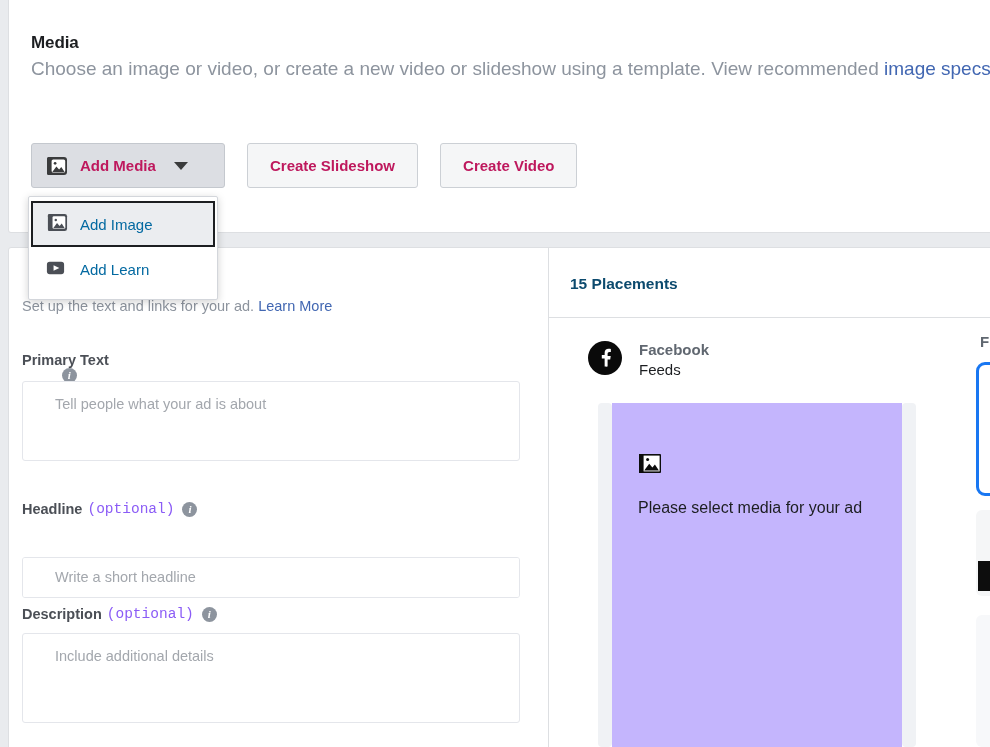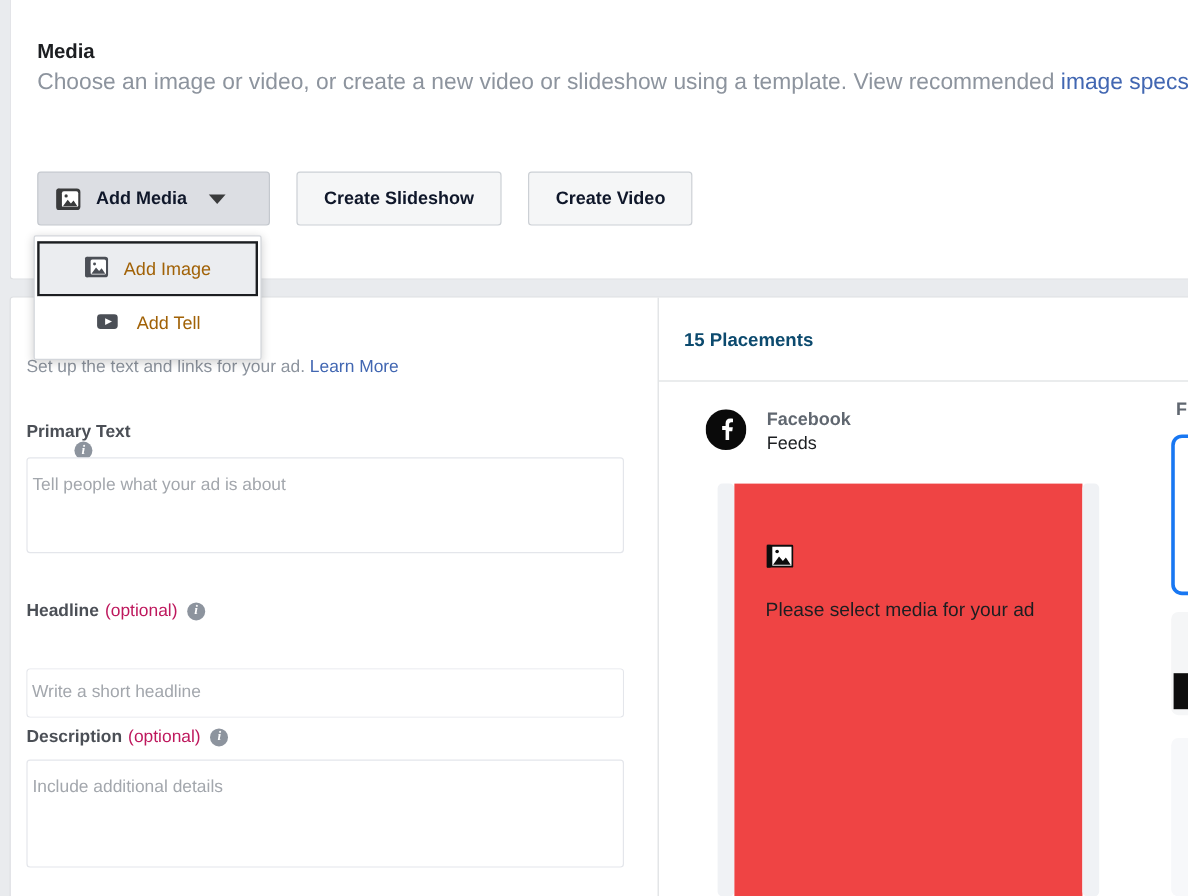--- a/index.html
+++ b/index.html
@@ -35,21 +35,21 @@
   }
   .media-sub a { color: #4267b2; text-decoration: none; }
 
   
   .btn-row { position: absolute; left: 22px; top: 153px; display: flex; }
   .btn {
     height: 45px;
     border: 1px solid #ccd0d5;
     border-radius: 3px;
     background: #f5f6f7;
-    color: #0f172a;
+    color: #be185d;
     font-size: 15px;
     font-weight: bold;
     font-family: "Liberation Sans", sans-serif;
     display: flex; align-items: center; justify-content: center;
     padding: 0 22px;
     cursor: pointer;
     white-space: nowrap;
   }
   .btn.pressed {
     background: #dcdee3;
@@ -81,25 +81,24 @@
     border-radius: 2px;
     box-shadow: 0 2px 8px rgba(0,0,0,.18);
     padding: 4px 0 8px 0;
     z-index: 40;
   }
   .dd-item {
     height: 44px;
     display: flex; align-items: center;
     padding: 0 14px;
     font-size: 15px;
-    color: #a16207;
+    color: #0369a1;
     cursor: pointer;
     background: #fff;
     margin: 0 2px;
-    justify-content: center;
   }
   .dd-item .dd-lbl { margin-left: 14px; }
   .dd-item.focused {
     background: #ebedf0;
     border: 2px solid #1c1e21;
     height: 46px;
   }
   .dd-item.focused .dd-lbl { margin-left: 12px; }
 
   
@@ -110,36 +109,36 @@
   .form-sub {
     position: absolute; left: 22px; top: 298px;
     font-size: 14.5px; color: #8d949e;
   }
   .form-sub a { color: #4267b2; text-decoration: none; }
   .field-label {
     position: absolute;
     font-size: 14.5px; font-weight: bold; color: #4b4f56;
     display: flex; align-items: center;
   }
-  .field-label .opt { font-weight: normal; color: #be185d; margin-left: 5px; }
+  .field-label .opt { font-weight: normal; color: #8b5cf6; margin-left: 5px; font-family: Liberation Mono, monospace; }
   .info-icon {
     display: inline-block; width: 15px; height: 15px;
     border-radius: 50%; background: #8d949e; color: #fff;
     font-size: 11px; font-weight: bold; font-style: italic;
     line-height: 15px; text-align: center;
     margin-left: 8px; font-family: "Liberation Serif", serif;
     cursor: pointer;
   }
   .ta {
     position: absolute;
     border: 1px solid #e4e6eb; border-radius: 3px;
     background: #fff;
     font-family: "Liberation Sans", sans-serif;
     font-size: 14.5px; color: #1c1e21;
-    padding: 14px 4px;
+    padding: 14px 32px;
     resize: none; outline: none;
   }
   .ta::placeholder { color: #a3a7ad; }
 
   
   .placements-title {
     position: absolute; left: 570px; top: 275px;
     font-size: 15.5px; font-weight: bold; color: #0c4a6e;
   }
   #ph-divider {
@@ -152,21 +151,21 @@
   .fb-name { font-size: 15px; font-weight: bold; color: #606770; }
   .fb-sub  { font-size: 15px; color: #1c1e21; }
 
   #preview-wrap {
     position: absolute; left: 598px; top: 403px;
     width: 318px; height: 344px;
     display: flex;
   }
   .rail { width: 14px; background: #f0f2f5; border-radius: 4px; }
   .preview-card {
-    flex: 1; background: #ef4444;
+    flex: 1; background: #c4b5fd;
     padding: 48px 0 0 26px;
   }
   .ph-icon { margin-bottom: 20px; }
   .ph-text { font-size: 16px; color: #1c1e21; white-space: nowrap; }
 
   
   #right-col { position: absolute; left: 964px; top: 330px; width: 26px; height: 417px; overflow: hidden; }
   .rc-label { position: absolute; left: 16px; top: 3px; font-size: 15px; font-weight: bold; color: #606770; }
   .rc-box-blue {
     position: absolute; left: 12px; top: 32px; width: 40px; height: 134px;
@@ -304,18 +303,18 @@
       <span class="dd-lbl">Add Image</span>
     </div>
 
     <div class="dd-item">
       <span>
         <svg width="21" height="21" viewBox="0 0 22 22">
           <rect x="2" y="5" width="18" height="13" rx="3" fill="#4b4f56"></rect>
           <path d="M9 8.6 L15 11.5 L9 14.4 Z" fill="#ffffff"></path>
         </svg>
       </span>
-      <span class="dd-lbl">Add Tell</span>
+      <span class="dd-lbl">Add Learn</span>
     </div>
 
   </div>
 
 </div>
 
 </body></html>

